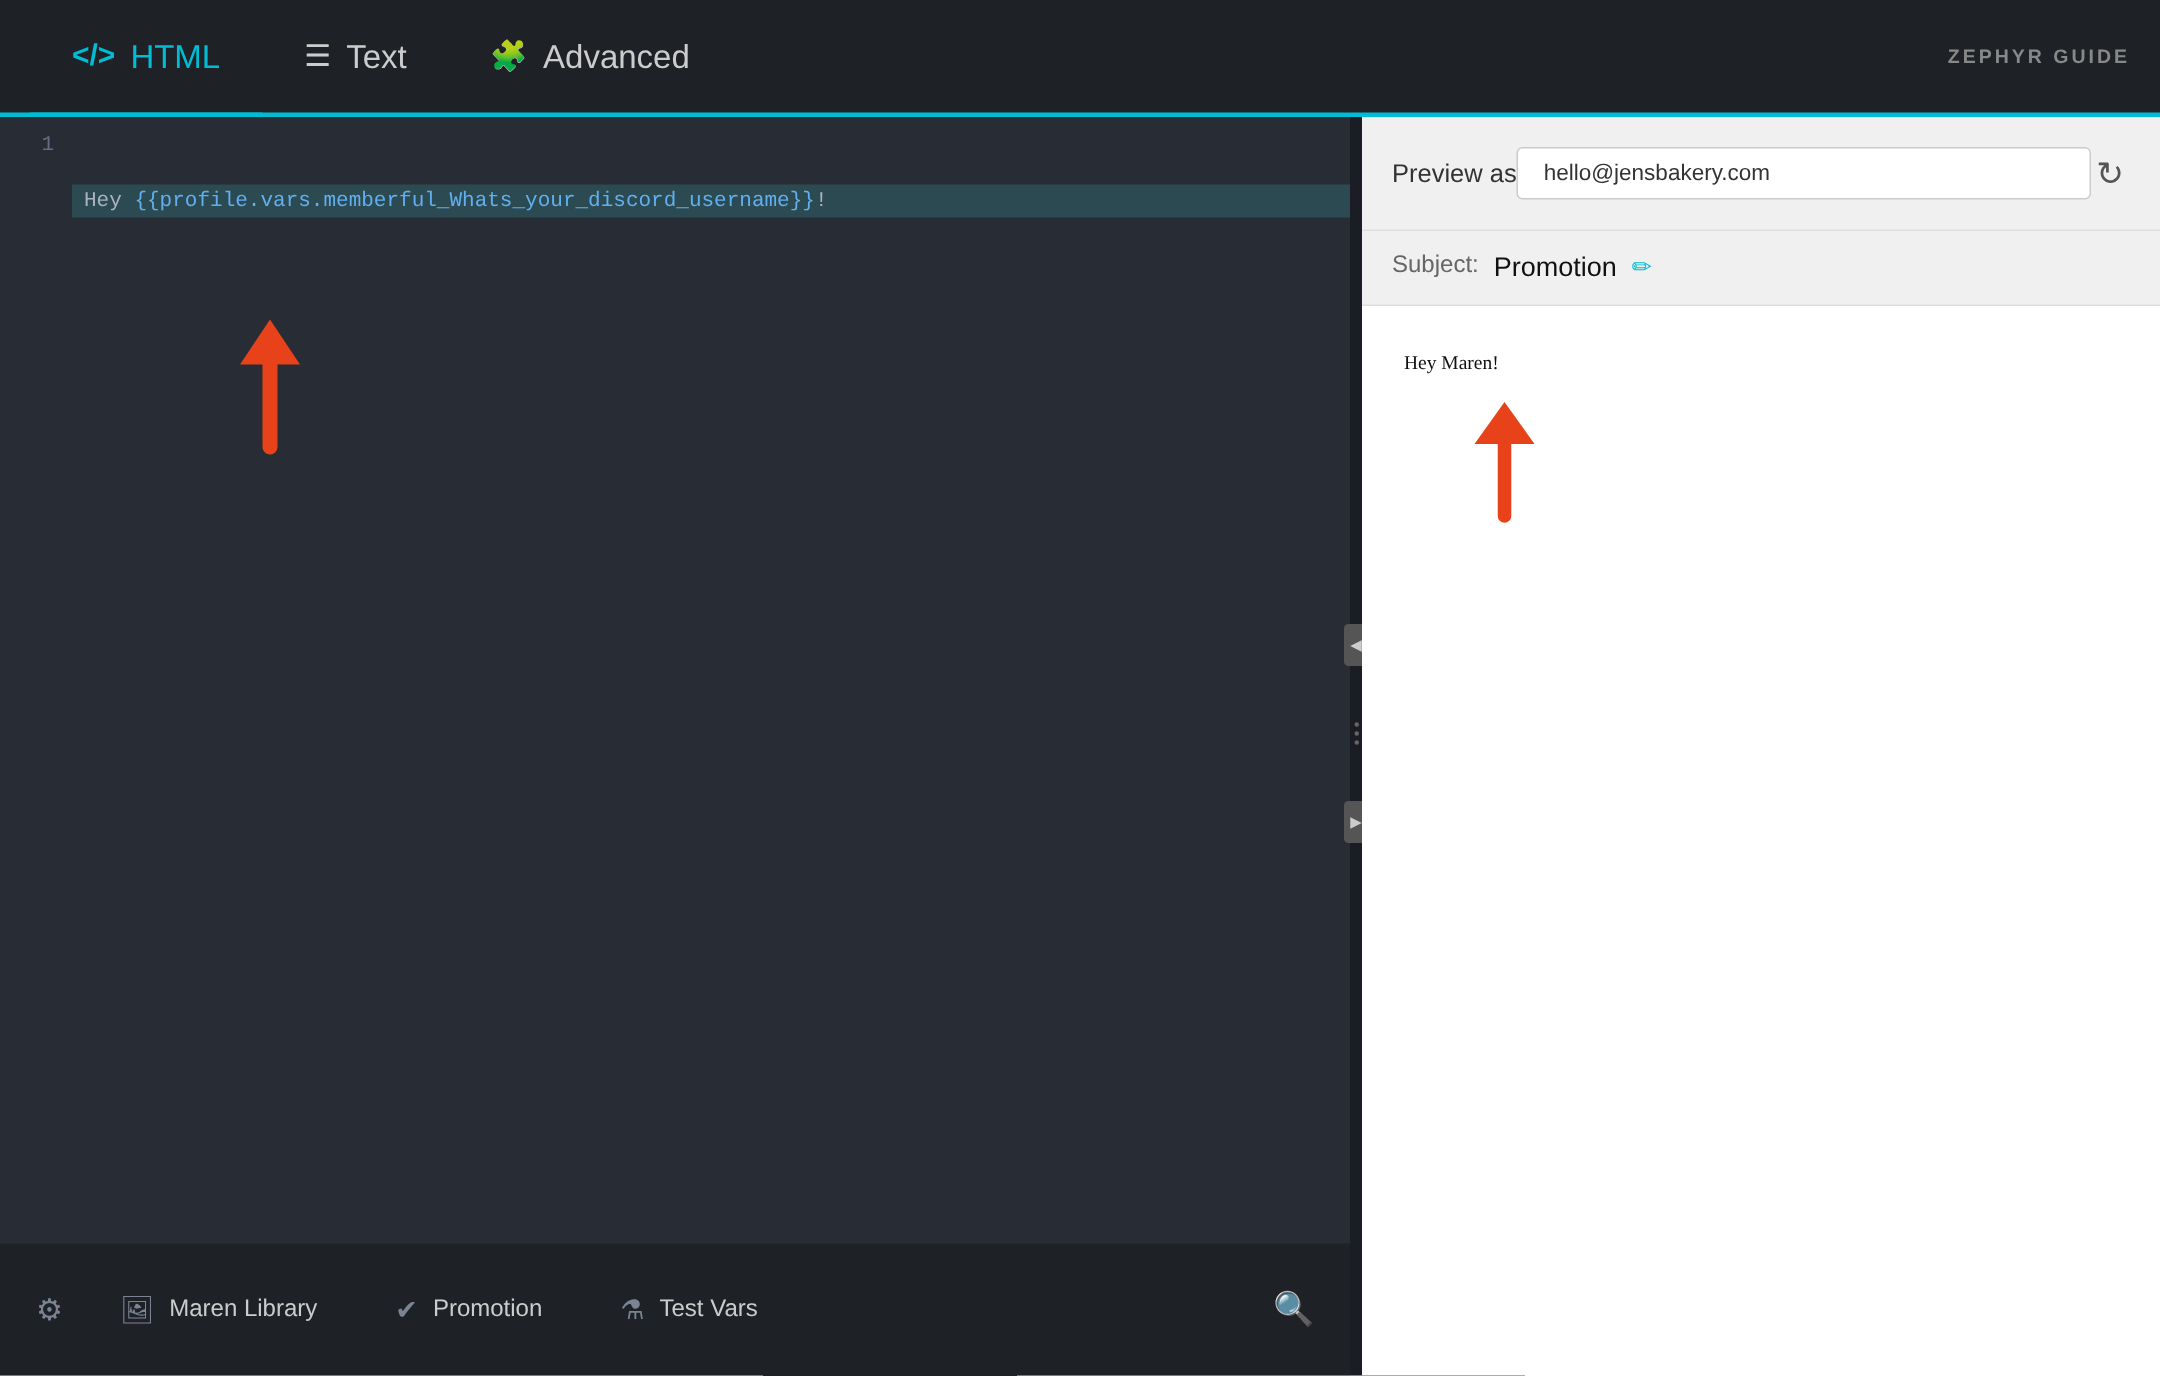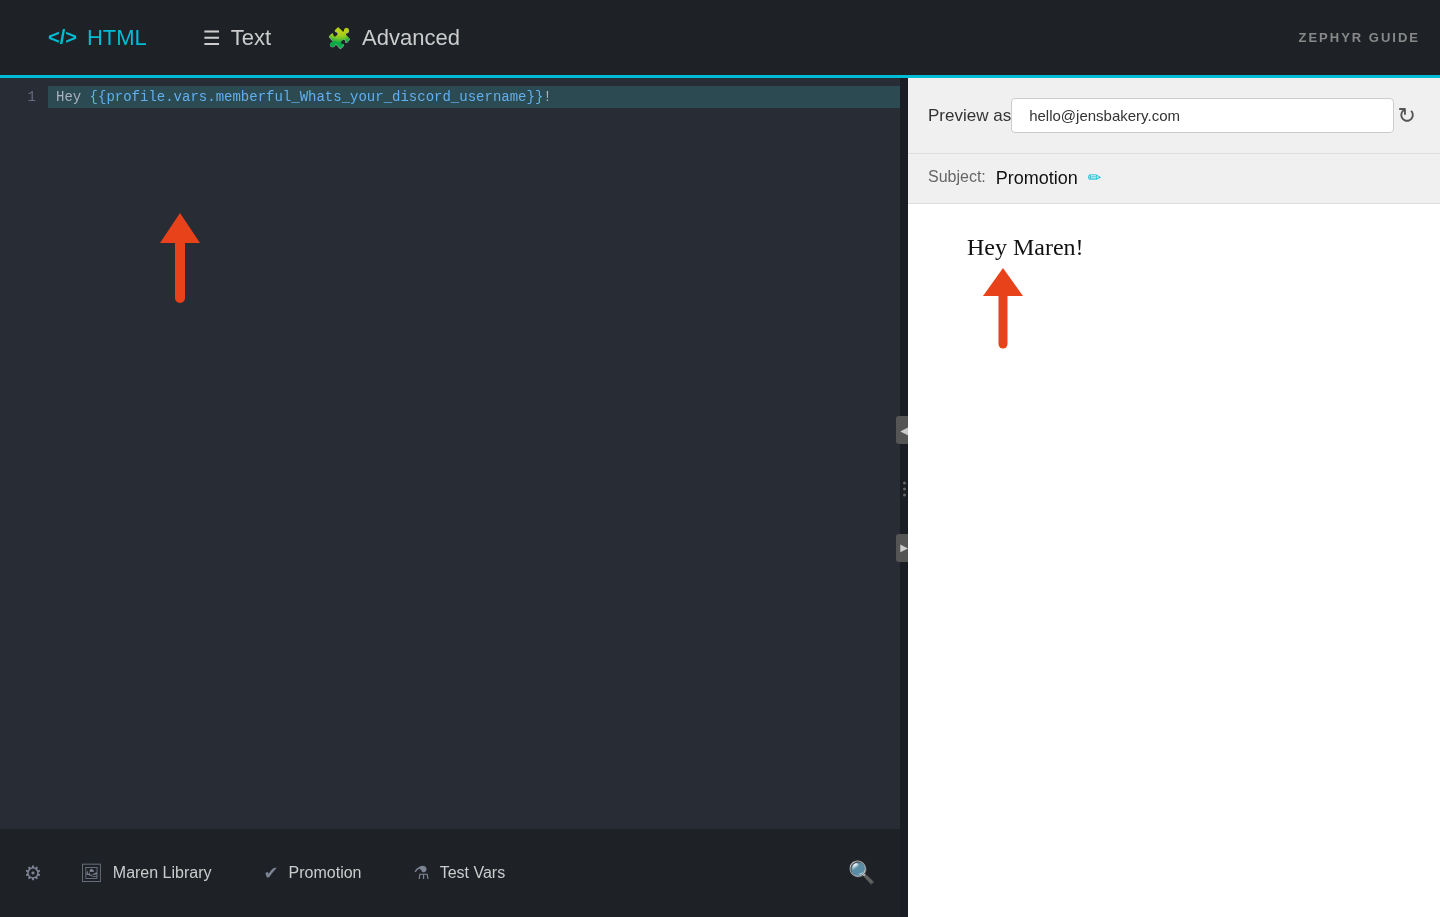--- a/index.html
+++ b/index.html
@@ -100,22 +100,23 @@
     .line-num {
       height: 22px;
       line-height: 22px;
     }
 
     .code-content {
       flex: 1;
       font-family: 'Courier New', monospace;
       font-size: 14px;
       color: #abb2bf;
-      padding: 8px 0;
+      padding: 21px 0;
       overflow: auto;
+      margin-top: 24px;
     }
     .code-line {
       height: 22px;
       line-height: 22px;
       padding: 0 8px;
       white-space: pre;
       display: flex;
       align-items: center;
     }
     .code-line.highlighted {
@@ -245,25 +246,24 @@
     }
 
     .preview-body {
       flex: 1;
       background: white;
       padding: 30px 28px;
       position: relative;
       overflow: auto;
     }
     .preview-greeting {
-      font-size: 24px;
+      font-size: 13px;
       color: #111;
       font-weight: 400;
       font-family: Georgia, serif;
-      margin-left: 31px;
     }
 
     
     .up-arrow-preview {
       position: absolute;
       top: 60px;
       left: 60px;
       pointer-events: none;
     }
 

